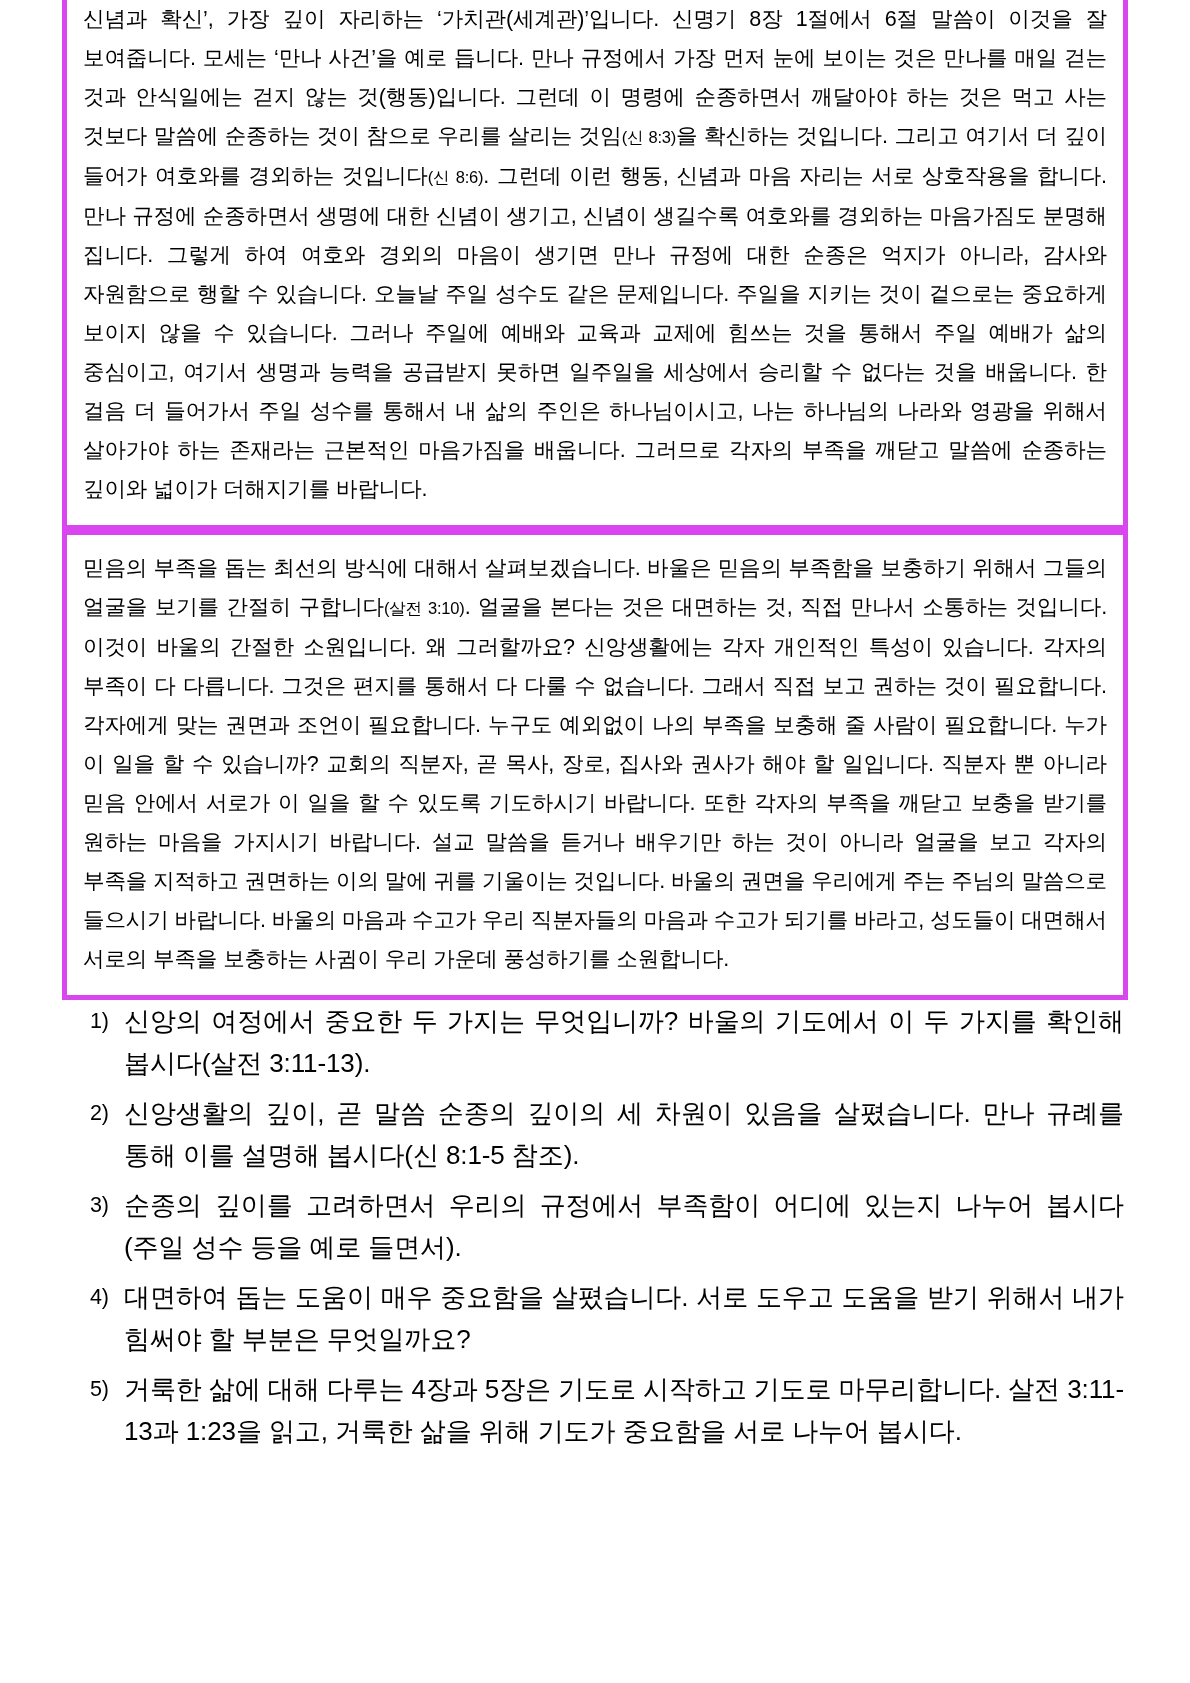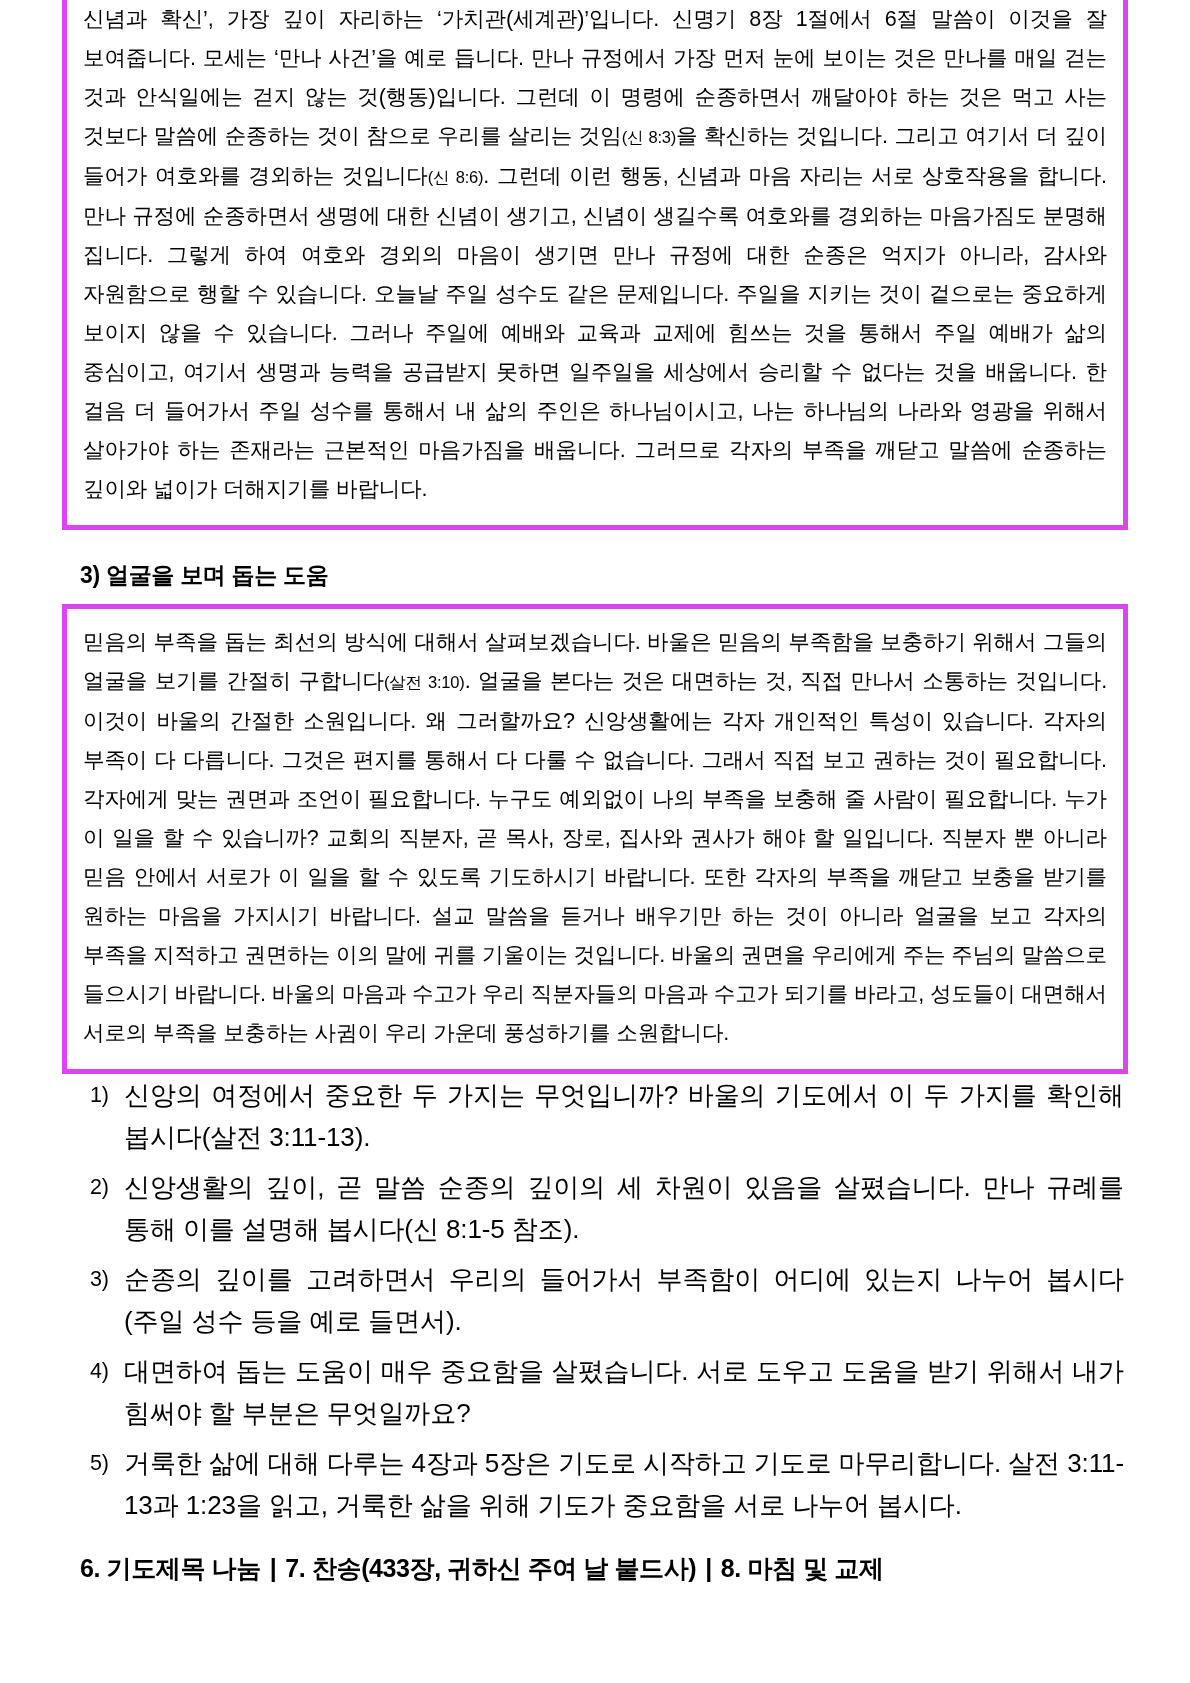--- a/index.html
+++ b/index.html
@@ -113,45 +113,43 @@
 </style>
 </head>
 <body>
 
 <div class="page">
 
   <div class="textbox continued">
     <p><span>신념과 확신’, 가장 깊이 자리하는 ‘가치관(세계관)’입니다. 신명기 8장 1절에서 6절 말씀이 이것을 잘 보여줍니다. 모세는 ‘만나 사건’을 예로 듭니다. 만나 규정에서 가장 먼저 눈에 보이는 것은 만나를 매일 걷는 것과 안식일에는 걷지 않는 것(행동)입니다. 그런데 이 명령에 순종하면서 깨달아야 하는 것은 먹고 사는 것보다 말씀에 순종하는 것이 참으로 우리를 살리는 것임</span><span class="ref">(신 8:3)</span><span>을 확신하는 것입니다. 그리고 여기서 더 깊이 들어가 여호와를 경외하는 것입니다</span><span class="ref">(신 8:6)</span><span>. 그런데 이런 행동, 신념과 마음 자리는 서로 상호작용을 합니다. 만나 규정에 순종하면서 생명에 대한 신념이 생기고, 신념이 생길수록 여호와를 경외하는 마음가짐도 분명해 집니다. 그렇게 하여 여호와 경외의 마음이 생기면 만나 규정에 대한 순종은 억지가 아니라, 감사와 자원함으로 행할 수 있습니다. 오늘날 주일 성수도 같은 문제입니다. 주일을 지키는 것이 겉으로는 중요하게 보이지 않을 수 있습니다. 그러나 주일에 예배와 교육과 교제에 힘쓰는 것을 통해서 주일 예배가 삶의 중심이고, 여기서 생명과 능력을 공급받지 못하면 일주일을 세상에서 승리할 수 없다는 것을 배웁니다. 한 걸음 더 들어가서 주일 성수를 통해서 내 삶의 주인은 하나님이시고, 나는 하나님의 나라와 영광을 위해서 살아가야 하는 존재라는 근본적인 마음가짐을 배웁니다. 그러므로 각자의 부족을 깨닫고 말씀에 순종하는 깊이와 넓이가 더해지기를 바랍니다.</span></p>
   </div>
 
-  <div class="subheading">3)  얼굴을 보며 돕는 도움</div>
 
   <div class="textbox">
     <p><span>믿음의 부족을 돕는 최선의 방식에 대해서 살펴보겠습니다. 바울은 믿음의 부족함을 보충하기 위해서 그들의 얼굴을 보기를 간절히 구합니다</span><span class="ref">(살전 3:10)</span><span>. 얼굴을 본다는 것은 대면하는 것, 직접 만나서 소통하는 것입니다. 이것이 바울의 간절한 소원입니다. 왜 그러할까요? 신앙생활에는 각자 개인적인 특성이 있습니다. 각자의 부족이 다 다릅니다. 그것은 편지를 통해서 다 다룰 수 없습니다. 그래서 직접 보고 권하는 것이 필요합니다. 각자에게 맞는 권면과 조언이 필요합니다. 누구도 예외없이 나의 부족을 보충해 줄 사람이 필요합니다. 누가 이 일을 할 수 있습니까? 교회의 직분자, 곧 목사, 장로, 집사와 권사가 해야 할 일입니다. 직분자 뿐 아니라 믿음 안에서 서로가 이 일을 할 수 있도록 기도하시기 바랍니다. 또한 각자의 부족을 깨닫고 보충을 받기를 원하는 마음을 가지시기 바랍니다. 설교 말씀을 듣거나 배우기만 하는 것이 아니라 얼굴을 보고 각자의 부족을 지적하고 권면하는 이의 말에 귀를 기울이는 것입니다. 바울의 권면을 우리에게 주는 주님의 말씀으로 들으시기 바랍니다. 바울의 마음과 수고가 우리 직분자들의 마음과 수고가 되기를 바라고, 성도들이 대면해서 서로의 부족을 보충하는 사귐이 우리 가운데 풍성하기를 소원합니다.</span></p>
   </div>
 
 
   <ol class="qlist">
     <li>
       <span class="marker">1)</span>
       <span class="qtext">신앙의 여정에서 중요한 두 가지는 무엇입니까? 바울의 기도에서 이 두 가지를 확인해 봅시다(살전 3:11-13).</span>
     </li>
     <li>
       <span class="marker">2)</span>
       <span class="qtext">신앙생활의 깊이, 곧 말씀 순종의 깊이의 세 차원이 있음을 살폈습니다. 만나 규례를 통해 이를 설명해 봅시다(신 8:1-5 참조).</span>
     </li>
     <li>
       <span class="marker">3)</span>
-      <span class="qtext">순종의 깊이를 고려하면서 우리의 들어가서 부족함이 어디에 있는지 나누어 봅시다(주일 성수 등을 예로 들면서).</span>
+      <span class="qtext">순종의 깊이를 고려하면서 우리의 규정에서 부족함이 어디에 있는지 나누어 봅시다(주일 성수 등을 예로 들면서).</span>
     </li>
     <li>
       <span class="marker">4)</span>
       <span class="qtext">대면하여 돕는 도움이 매우 중요함을 살폈습니다. 서로 도우고 도움을 받기 위해서 내가 힘써야 할 부분은 무엇일까요?</span>
     </li>
     <li>
       <span class="marker">5)</span>
       <span class="qtext">거룩한 삶에 대해 다루는 4장과 5장은 기도로 시작하고 기도로 마무리합니다. 살전 3:11-13과 1:23을 읽고, 거룩한 삶을 위해 기도가 중요함을 서로 나누어 봅시다.</span>
     </li>
   </ol>
 
-  <div class="footer-line"><span>6. 기도제목 나눔</span><span class="sep">|</span><span>7. 찬송(433장, 귀하신 주여 날 붙드사)</span><span class="sep">|</span><span>8. 마침 및 교제</span></div>
 
 </div>
 
 </body></html>

